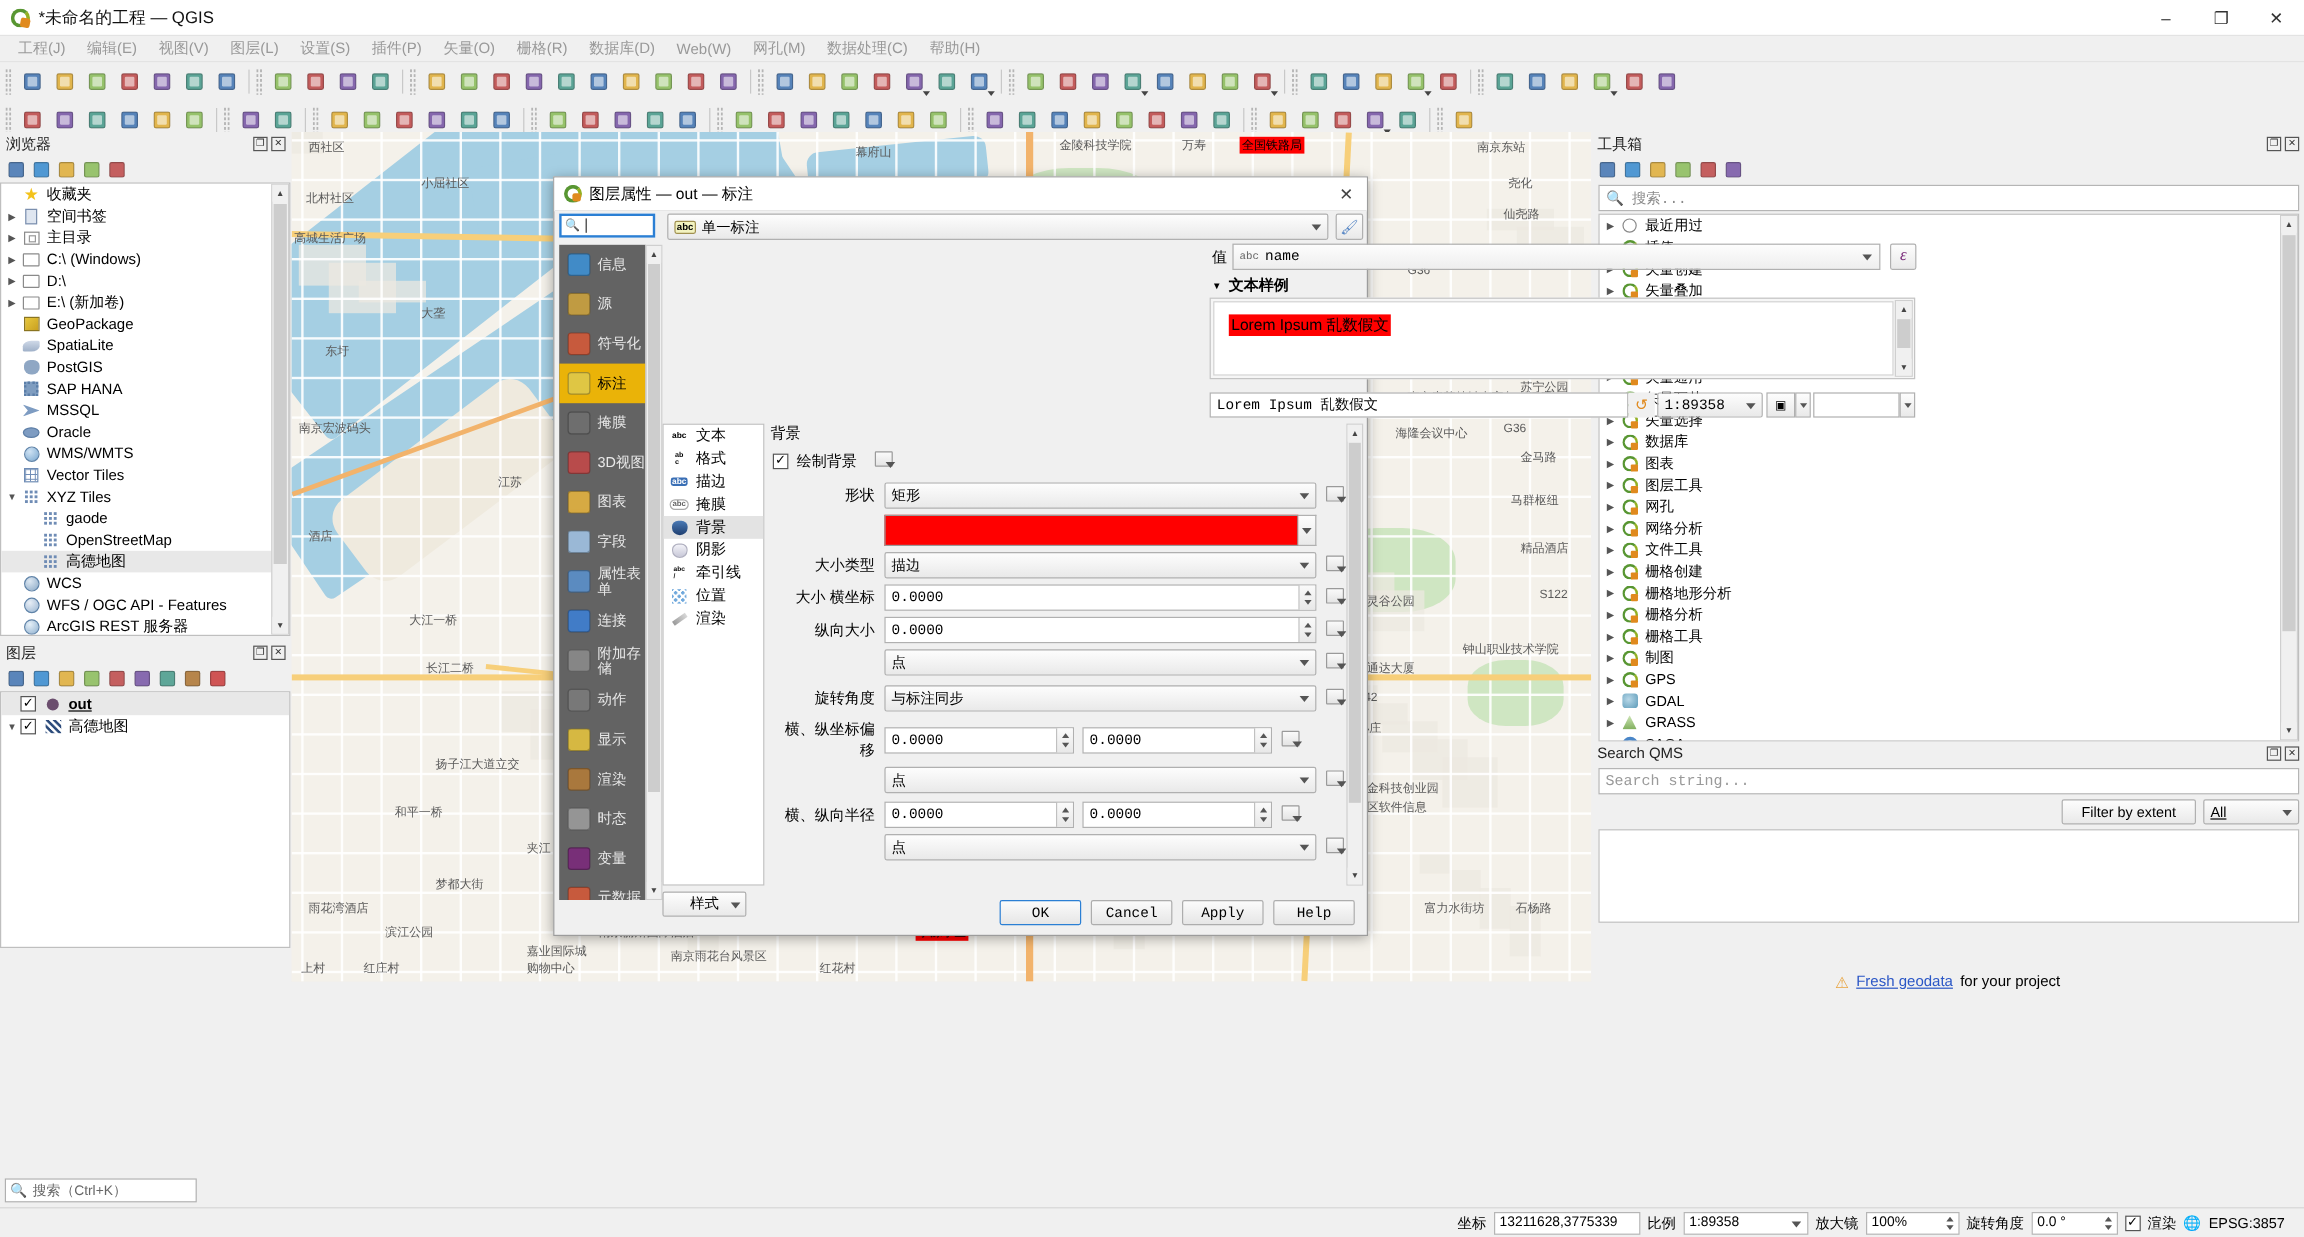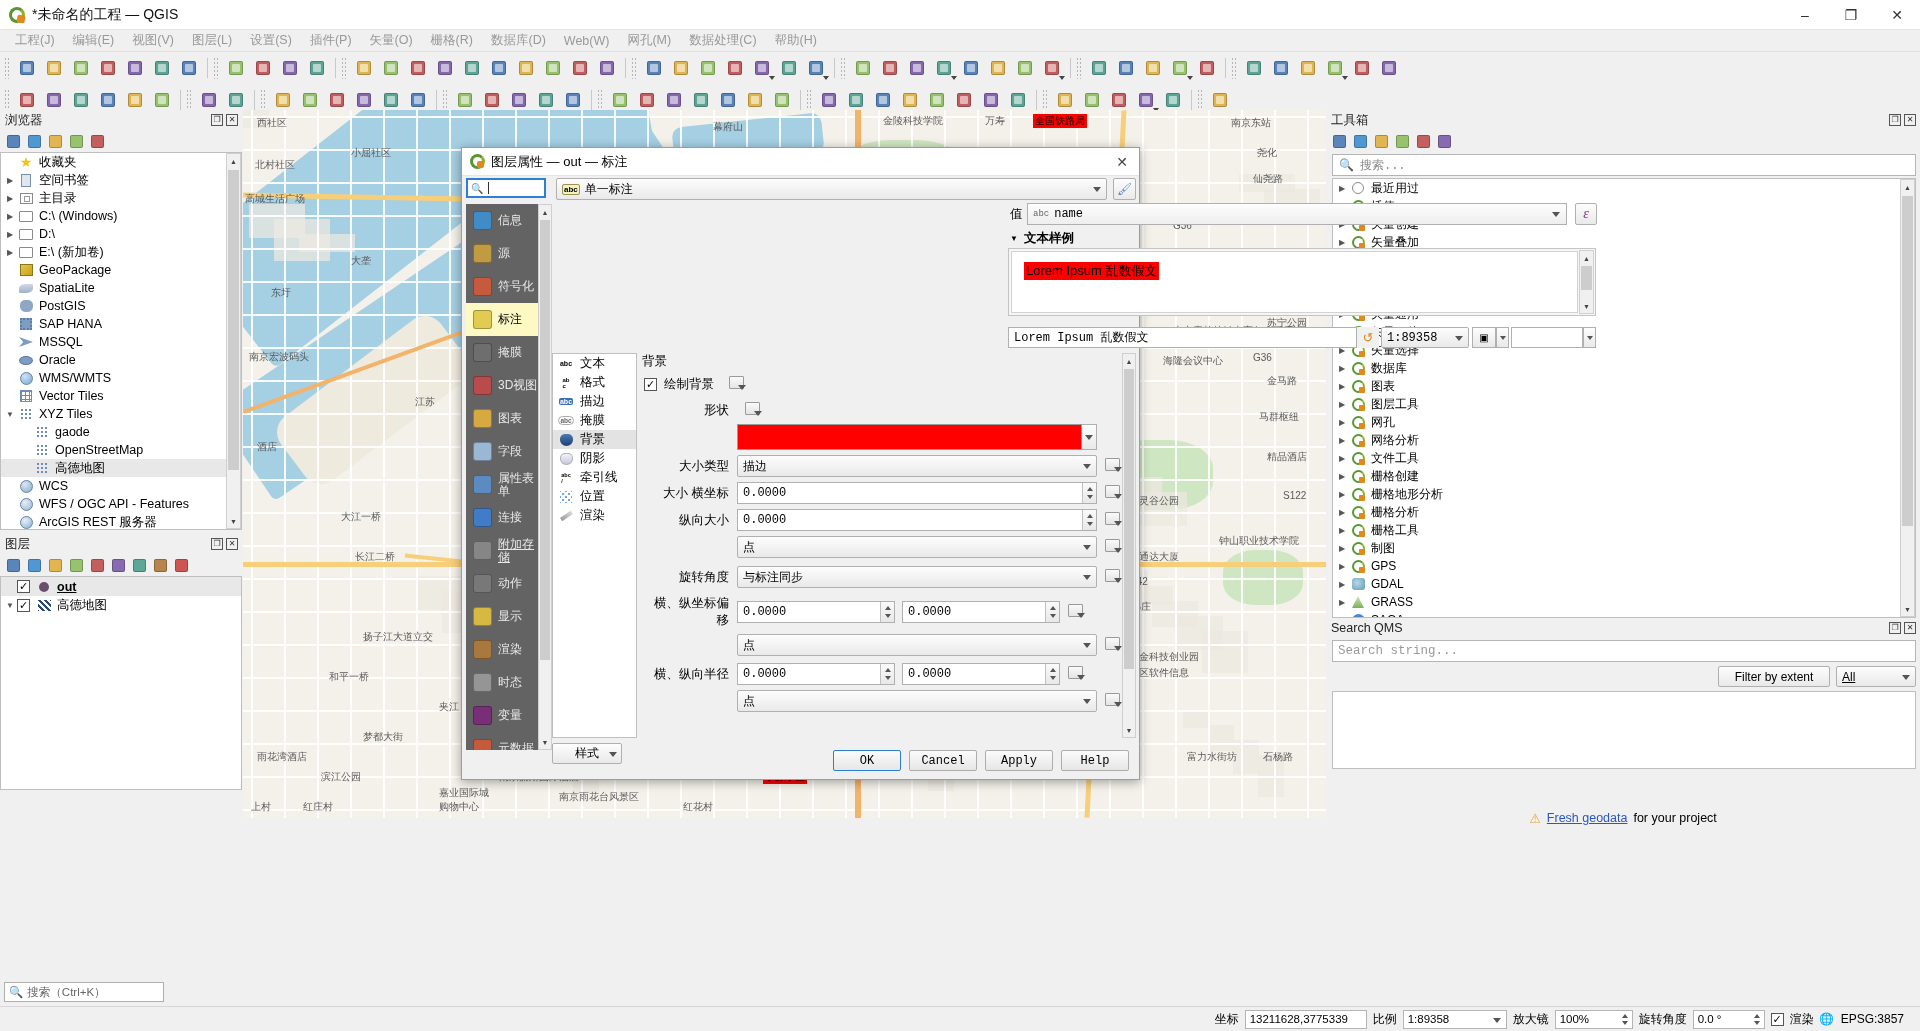--- a/index.html
+++ b/index.html
@@ -87,21 +87,21 @@
   .inputf{background:#fff;border:1px solid #b0b0b0;height:21px;display:flex;align-items:center;
     padding-left:5px;font-size:12px;font-family:"Liberation Mono",monospace;position:relative;}
   .spin{position:absolute;right:0;top:0;width:14px;height:100%;
     background:linear-gradient(#fafafa,#e8e8e8);border-left:1px solid #c0c0c0;}
   .spin::before,.spin::after{content:"";position:absolute;left:4px;width:0;height:0;
     border-left:3px solid transparent;border-right:3px solid transparent;}
   .spin::before{top:4px;border-bottom:4px solid #555;}
   .spin::after{bottom:4px;border-top:4px solid #555;}
   .vtab{height:33px;display:flex;align-items:center;padding-left:4px;color:#e8e8e8;font-size:12px;
     gap:4px;}
-  .vtab.active{background:#fef9c3;color:#000;}
+  .vtab.active{background:#eab308;color:#000;}
   .vicon{width:24px;height:24px;flex:0 0 24px;display:flex;align-items:center;justify-content:center;}
   .stab{height:19px;display:flex;align-items:center;gap:5px;padding-left:4px;font-size:12.5px;}
   .stab.active{background:#e3e3e3;}
   .abcico{font-size:8px;font-weight:bold;background:#f3f3c0;border:1px solid #a09050;
     padding:0 1px;border-radius:2px;line-height:9px;}
   .formrow{display:flex;align-items:center;margin-bottom:5px;}
   .flabel{width:95px;text-align:right;padding-right:8px;font-size:12.5px;flex:0 0 95px;}
   .ovbtn{width:17px;height:17px;margin-left:8px;flex:0 0 17px;}
   .dbtn{height:21px;min-width:68px;background:linear-gradient(#fbfbfb,#e6e6e6);
     border:1px solid #adadad;border-radius:2px;font-size:12px;
@@ -1567,21 +1567,21 @@
       <div class="vtab">
         <span class="vicon">
           <span style="width:19px;height:19px;background:#3f7fd0;border:1px solid rgba(0,0,0,.3);border-radius:3px;opacity:.92"></span>
         </span>
         <span style="line-height: 13px; max-width: 40px;">连接</span>
       </div>
       <div class="vtab">
         <span class="vicon">
           <span style="width:19px;height:19px;background:#8a8a8a;border:1px solid rgba(0,0,0,.3);border-radius:3px;opacity:.92"></span>
         </span>
-        <span style="line-height: 13px; max-width: 40px; text-decoration: underline;">附加存储</span>
+        <span style="line-height: 13px; max-width: 40px;">附加存储</span>
       </div>
       <div class="vtab">
         <span class="vicon">
           <span style="width:19px;height:19px;background:#7a7a7a;border:1px solid rgba(0,0,0,.3);border-radius:3px;opacity:.92"></span>
         </span>
         <span style="line-height: 13px; max-width: 40px;">动作</span>
       </div>
       <div class="vtab">
         <span class="vicon">
           <span style="width:19px;height:19px;background:#e0c040;border:1px solid rgba(0,0,0,.3);border-radius:3px;opacity:.92"></span>
@@ -1690,20 +1690,24 @@
       <span style="font-size:12.5px;">绘制背景</span>
       <span class="ovbtn">
           <span style="display:block;width:15px;height:13px;background:linear-gradient(#fafafa,#e4e4e4);border:1px solid #9a9a9a;border-radius:1px;position:relative">
             <span style="position:absolute;right:-3px;bottom:-2px;width:0;height:0;border-left:4px solid transparent;border-right:4px solid transparent;border-top:5px solid #555"></span>
           </span>
         </span>
     </div>
 
     <div class="formrow">
       <span class="flabel">形状</span>
+      <div class="combo" style="flex:1 1 auto;height:22px;">
+        <span>矩形</span>
+        <span class="dn"></span>
+      </div>
       <span class="ovbtn">
           <span style="display:block;width:15px;height:13px;background:linear-gradient(#fafafa,#e4e4e4);border:1px solid #9a9a9a;border-radius:1px;position:relative">
             <span style="position:absolute;right:-3px;bottom:-2px;width:0;height:0;border-left:4px solid transparent;border-right:4px solid transparent;border-top:5px solid #555"></span>
           </span>
         </span>
     </div>
 
     <div class="formrow">
       <span class="flabel"></span>
       <div style="flex:1 1 auto;height:26px;display:flex;">

